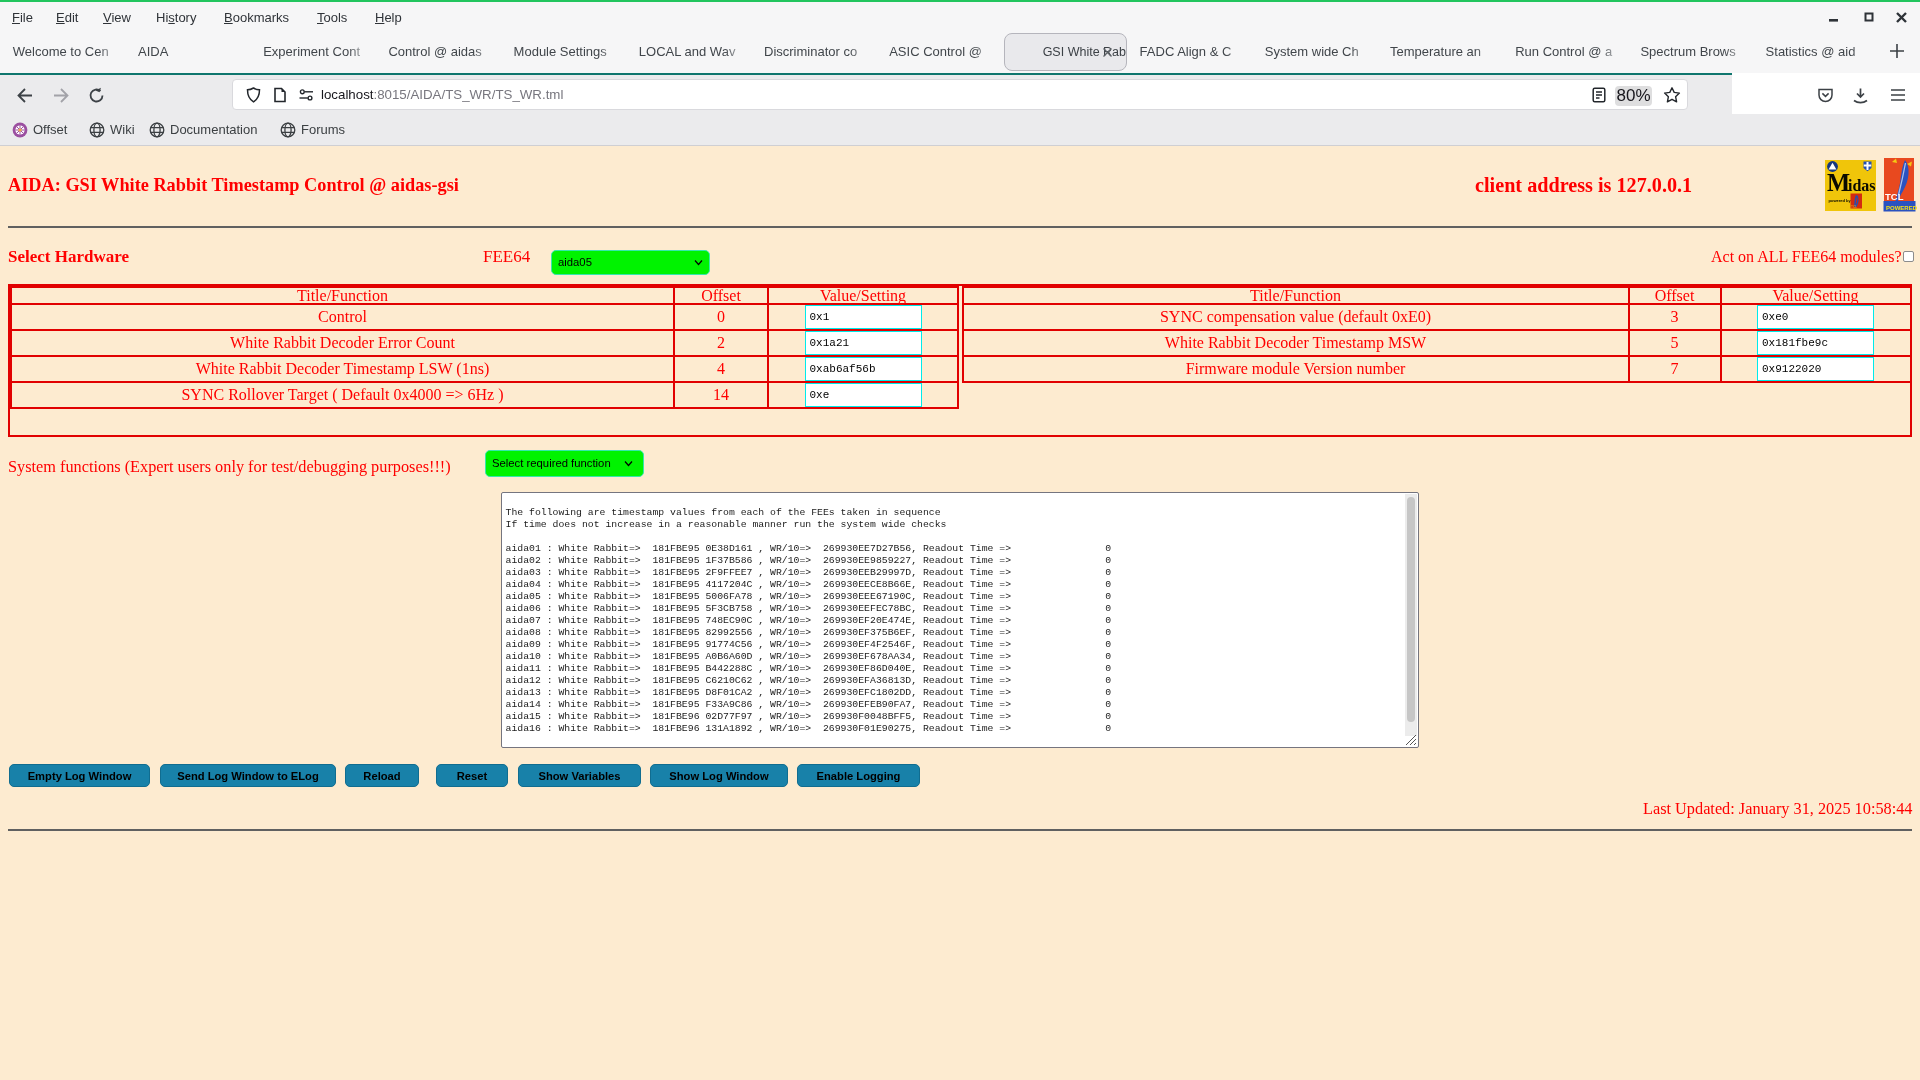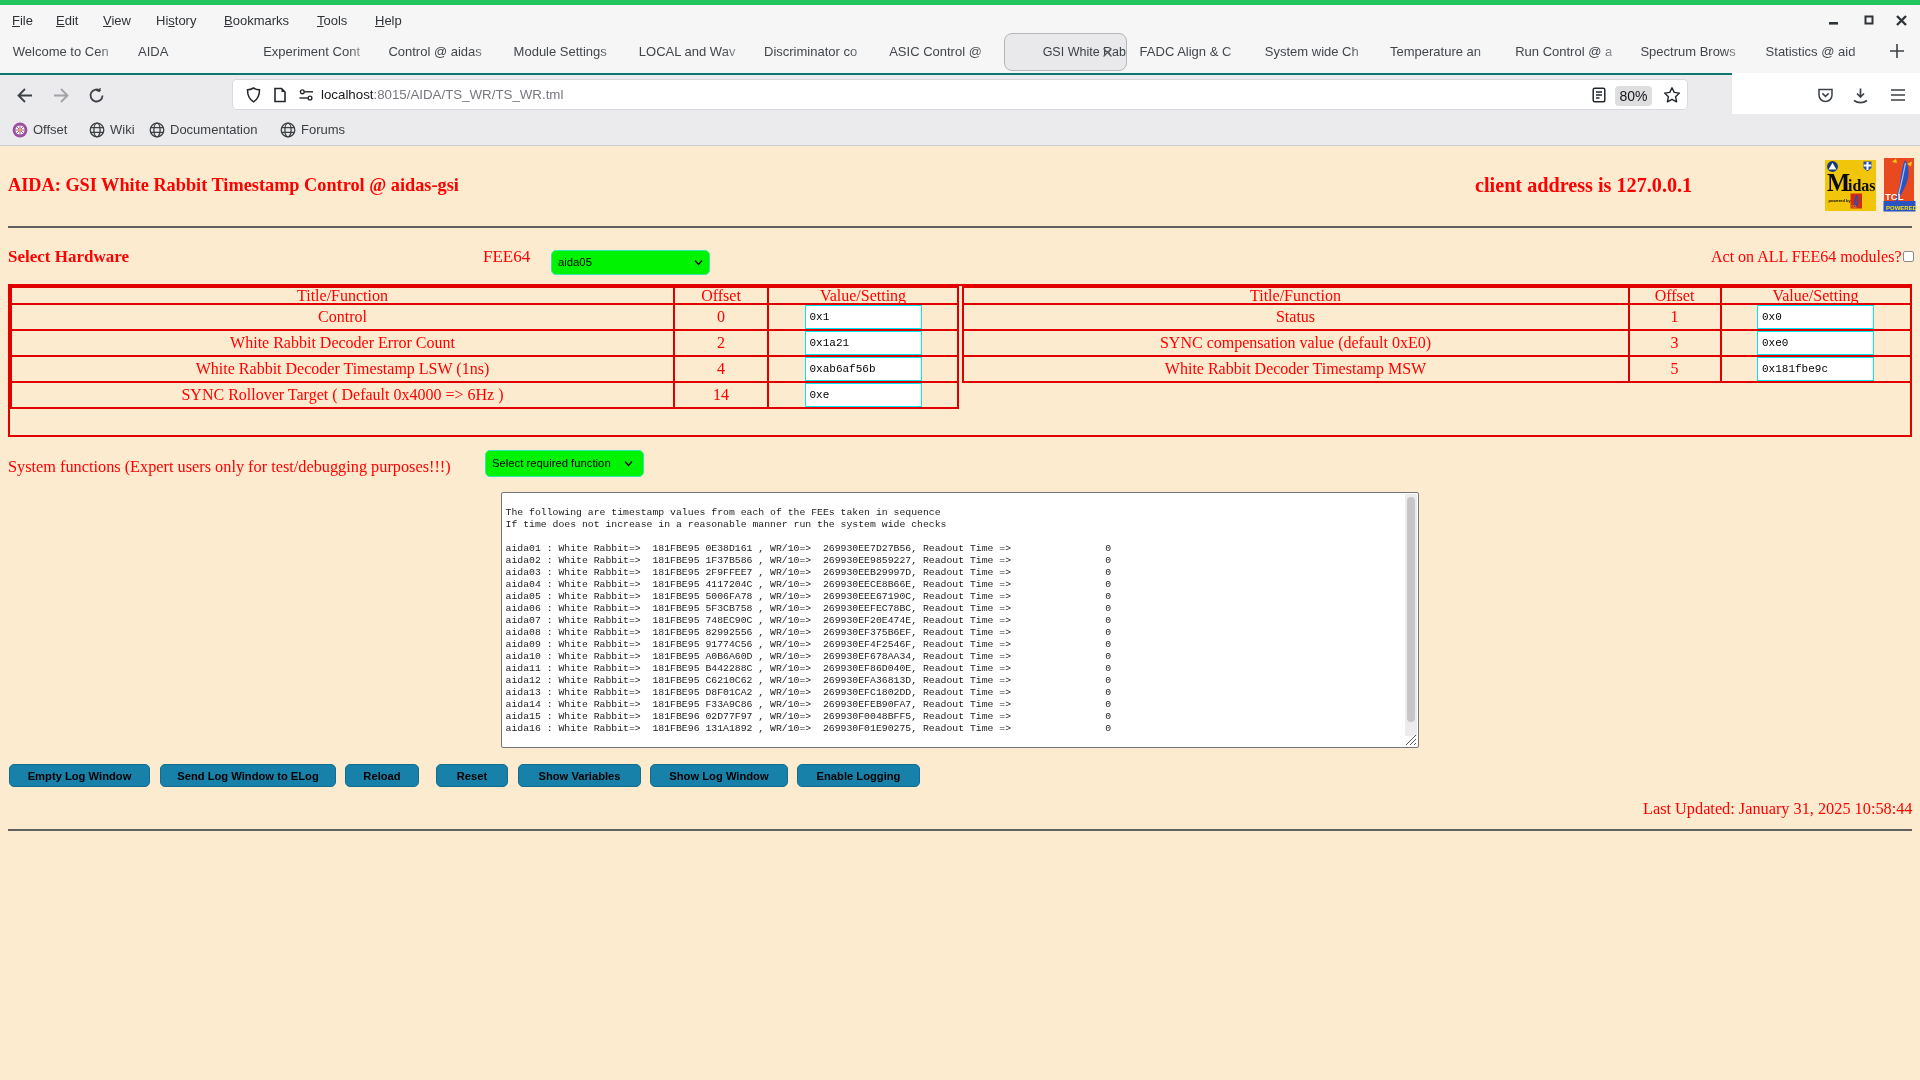--- a/index.html
+++ b/index.html
@@ -1,20 +1,20 @@
 <!DOCTYPE html>
 <html><head>
 <meta charset="utf-8">
 <style>
   * { margin:0; padding:0; box-sizing:border-box; }
   html,body { width:1920px; height:1080px; overflow:hidden; }
   body { font-family:"Liberation Sans", sans-serif; background:#fff; position:relative; }
   .abs { position:absolute; }
   
-  #menubar { position:absolute; left:0; top:0; width:1920px; height:30px; background:#f6f6f7; border-top:5px solid #22c55e; }
+  #menubar { position:absolute; left:0; top:0; width:1920px; height:30px; background:#f6f6f7; border-top:2px solid #22c55e; }
   #menubar .mi { position:absolute; top:0; height:30px; line-height:31px; font-size:13px; color:#2f3338; }
   #tabbar { position:absolute; left:0; top:30px; width:1920px; height:43px; background:#f6f6f7; }
   .tab { position:absolute; top:3px; height:38px; line-height:38px; font-size:13px; color:#41464b; white-space:nowrap; overflow:hidden; }
   .tab .lbl { display:inline-block; padding-left:5px; -webkit-mask-image:linear-gradient(90deg,#000 0, #000 90px, transparent 115px); mask-image:linear-gradient(90deg,#000 0, #000 90px, transparent 115px); width:123px; }
   #activetab { position:absolute; left:1004px; top:33px; width:123px; height:38px; background:#e9e9ec; border:1px solid #b5b5bc; border-radius:8px; line-height:36px; font-size:12.5px; color:#3c4146;text-align:right; }
   #navbar { position:absolute; left:0; top:73px; width:1732px; height:41px; background:#ebebed; border-top:2px solid #0f766e; }
   #urlbar { position:absolute; left:232px; top:4px; width:1456px; height:31px; background:#fff; border:1px solid #d9d9dd; border-radius:4px; }
   #bookmarks { position:absolute; left:0; top:114px; width:1920px; height:32px; background:#ebebed; border-bottom:1px solid #cfcfd3; }
   .bm { position:absolute; top:0; height:32px; line-height:32px; font-size:13px; color:#3c4043; }
   
@@ -102,21 +102,21 @@
         <path d="M5.6 2.8 H14" stroke="#23272c" stroke-width="1.4"></path>
         <circle cx="11" cy="9" r="1.9" fill="none" stroke="#23272c" stroke-width="1.4"></circle>
         <path d="M0.5 9 H8.8" stroke="#23272c" stroke-width="1.4"></path>
       </svg>
     <span class="abs" style="left:88px;top:0;line-height:30px;font-size:13.3px;color:#17161c">localhost<span style="color:#77767e">:8015/AIDA/TS_WR/TS_WR.tml</span></span>
 
     <svg class="abs" style="left:1359px;top:7px" width="14" height="16" viewBox="0 0 14 16">
         <rect x="1.2" y="1.2" width="11.6" height="13.6" rx="1.5" fill="none" stroke="#23272c" stroke-width="1.5"></rect>
         <path d="M4 5 H10 M4 8 H10 M4 11 H7.5" stroke="#23272c" stroke-width="1.3"></path>
       </svg>
-    <div class="abs" style="left:1382px;top:5.5px;width:37px;height:20px;background:#dededf;border-radius:4px;text-align:center;line-height:20px;font-size:14px;color:#17161c">80%</div>
+    <div class="abs" style="left:1382px;top:5.5px;width:37px;height:20px;background:#dededf;border-radius:4px;text-align:center;line-height:20px;font-size:17px;color:#17161c">80%</div>
 
     <svg class="abs" style="left:1430px;top:6px" width="18" height="18" viewBox="0 0 18 18">
         <path d="M9 1.8 L11.2 6.4 L16.4 7.1 L12.6 10.7 L13.6 15.8 L9 13.3 L4.4 15.8 L5.4 10.7 L1.6 7.1 L6.8 6.4 Z" fill="none" stroke="#23272c" stroke-width="1.4" stroke-linejoin="round"></path>
       </svg>
   </div>
 
   <svg class="abs" style="left:1817px;top:12px" width="17" height="17" viewBox="0 0 17 17">
       <path d="M2 2.5 H15 V8 A6.5 6.5 0 0 1 2 8 Z" fill="none" stroke="#3c4146" stroke-width="1.5"></path>
       <path d="M5.4 6.4 L8.5 9.4 L11.6 6.4" fill="none" stroke="#3c4146" stroke-width="1.5"></path>
     </svg>
@@ -255,38 +255,38 @@
           <col style="width:92px">
           <col style="width:190px">
         </colgroup>
       <tbody>
           <tr class="hd">
             <td>Title/Function</td>
             <td>Offset</td>
             <td>Value/Setting</td>
           </tr>
       <tr style="height:25px">
-            <td>Status</td>
-            <td>1</td>
-            <td>
-              <span class="inp">0x0</span>
-            </td>
-          </tr>
-      <tr style="height:25px">
             <td>SYNC compensation value (default 0xE0)</td>
             <td>3</td>
             <td>
               <span class="inp">0xe0</span>
             </td>
           </tr>
       <tr style="height:25px">
             <td>White Rabbit Decoder Timestamp MSW</td>
             <td>5</td>
             <td>
               <span class="inp">0x181fbe9c</span>
+            </td>
+          </tr>
+      <tr style="height:25px">
+            <td>Firmware module Version number</td>
+            <td>7</td>
+            <td>
+              <span class="inp">0x9122020</span>
             </td>
           </tr>
     </tbody>
       </table>
   </div>
 
   <div class="abs ser" style="left:8px;top:310.5px;font-size:16.3px">System functions (Expert users only for test/debugging purposes!!!)</div>
   <div class="grnbox" style="left:462px;top:304px;width:159px;height:27px;line-height:24px"><span style="padding-left:6px">Select required function</span>
     <svg class="abs" style="left:138px;top:8px" width="9" height="9" viewBox="0 0 9 9">
         <path d="M1 2.5 L4.5 6.5 L8 2.5" fill="none" stroke="#000" stroke-width="1.2"></path>

